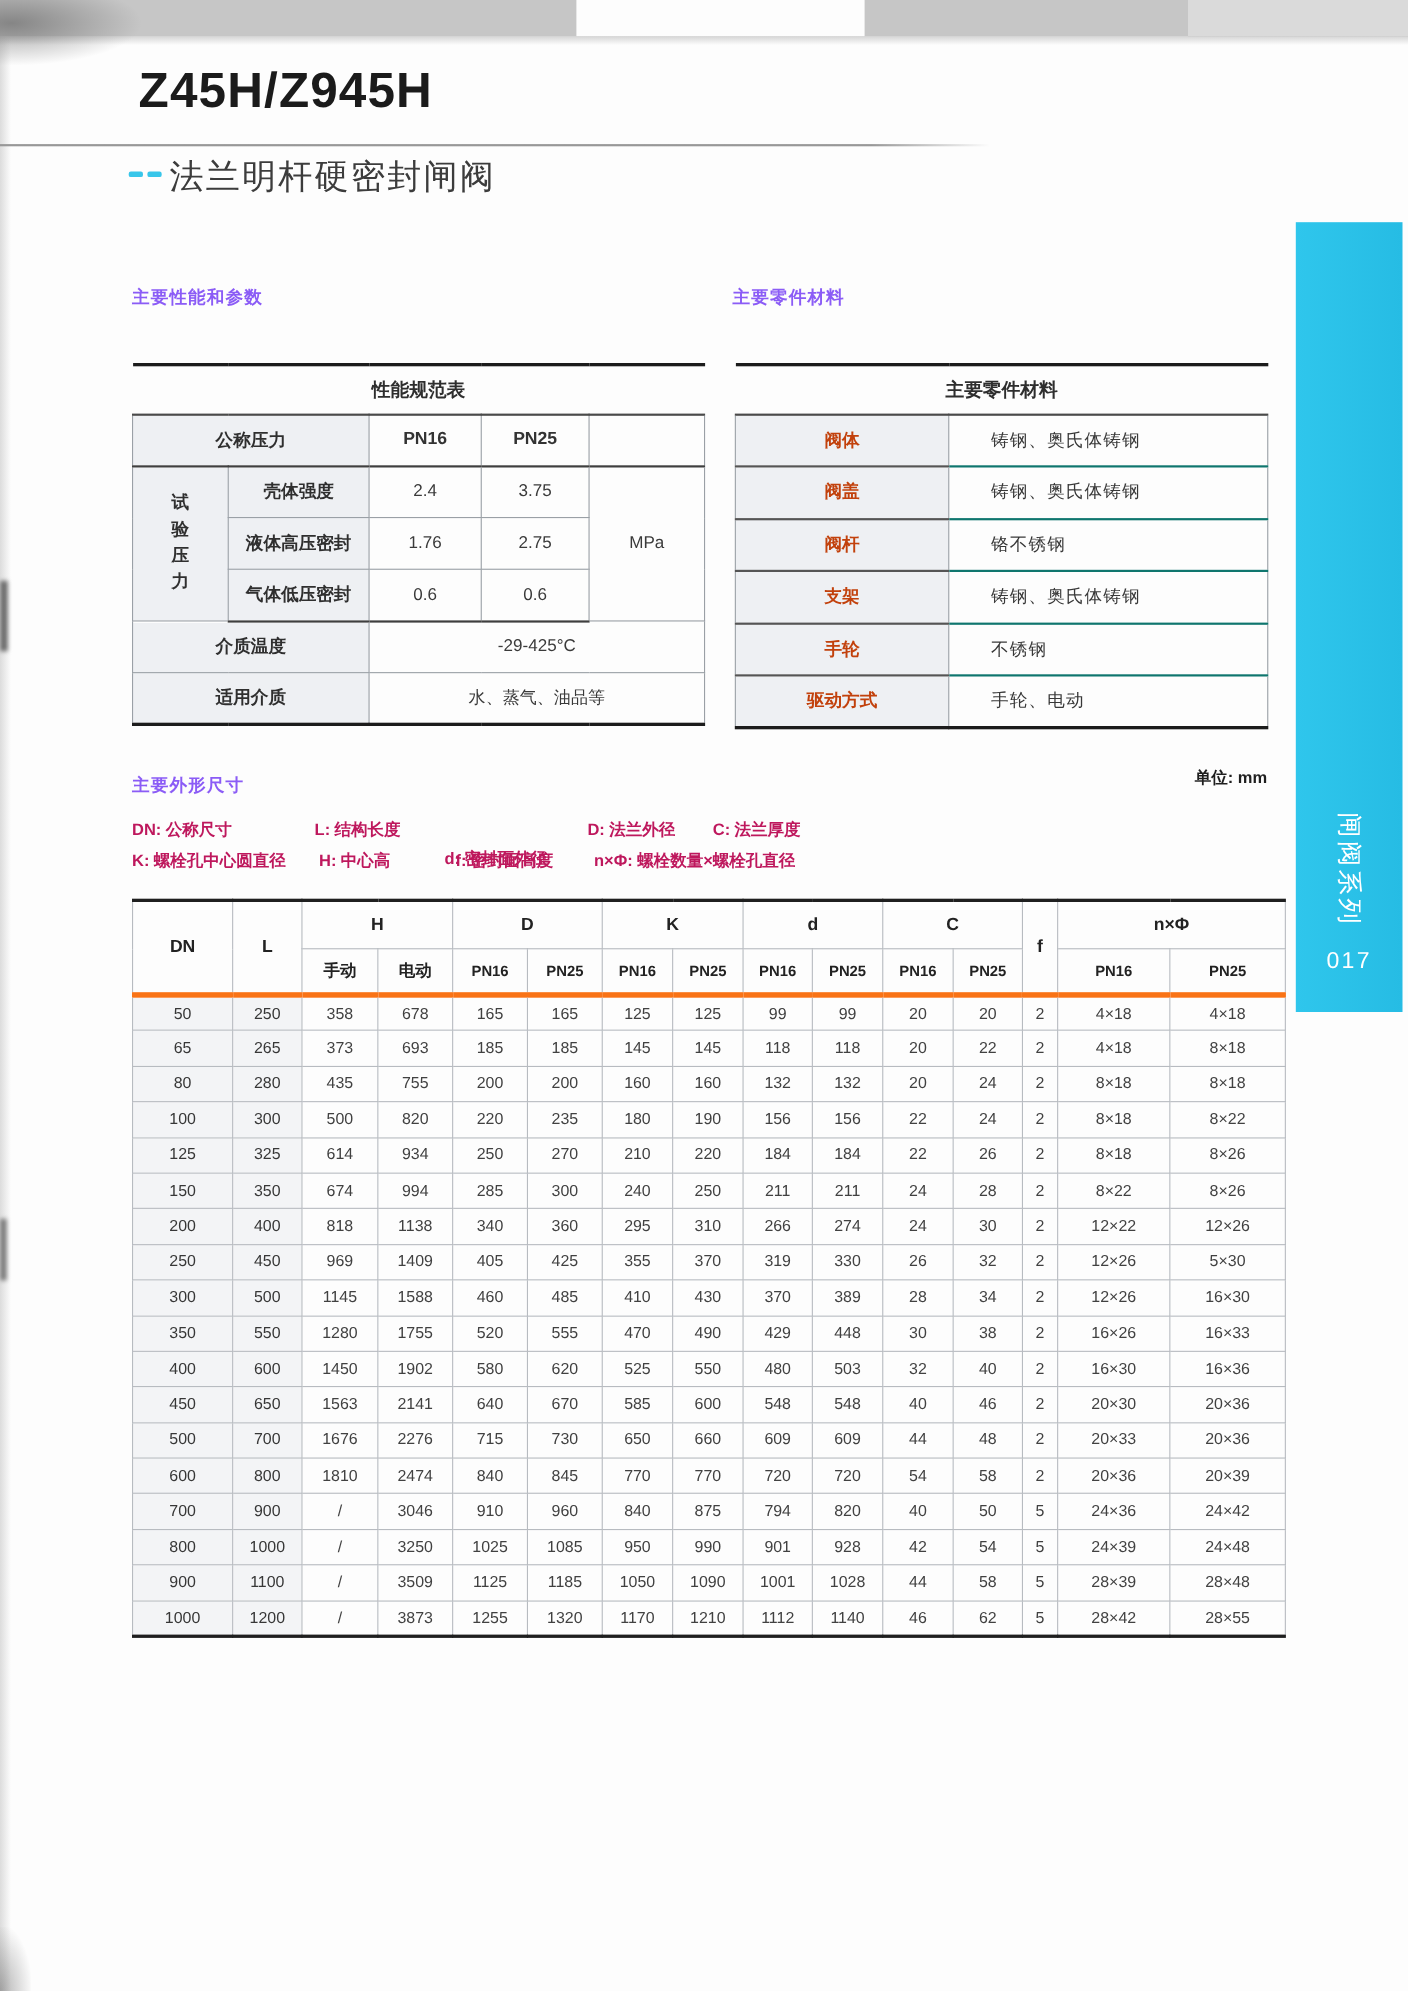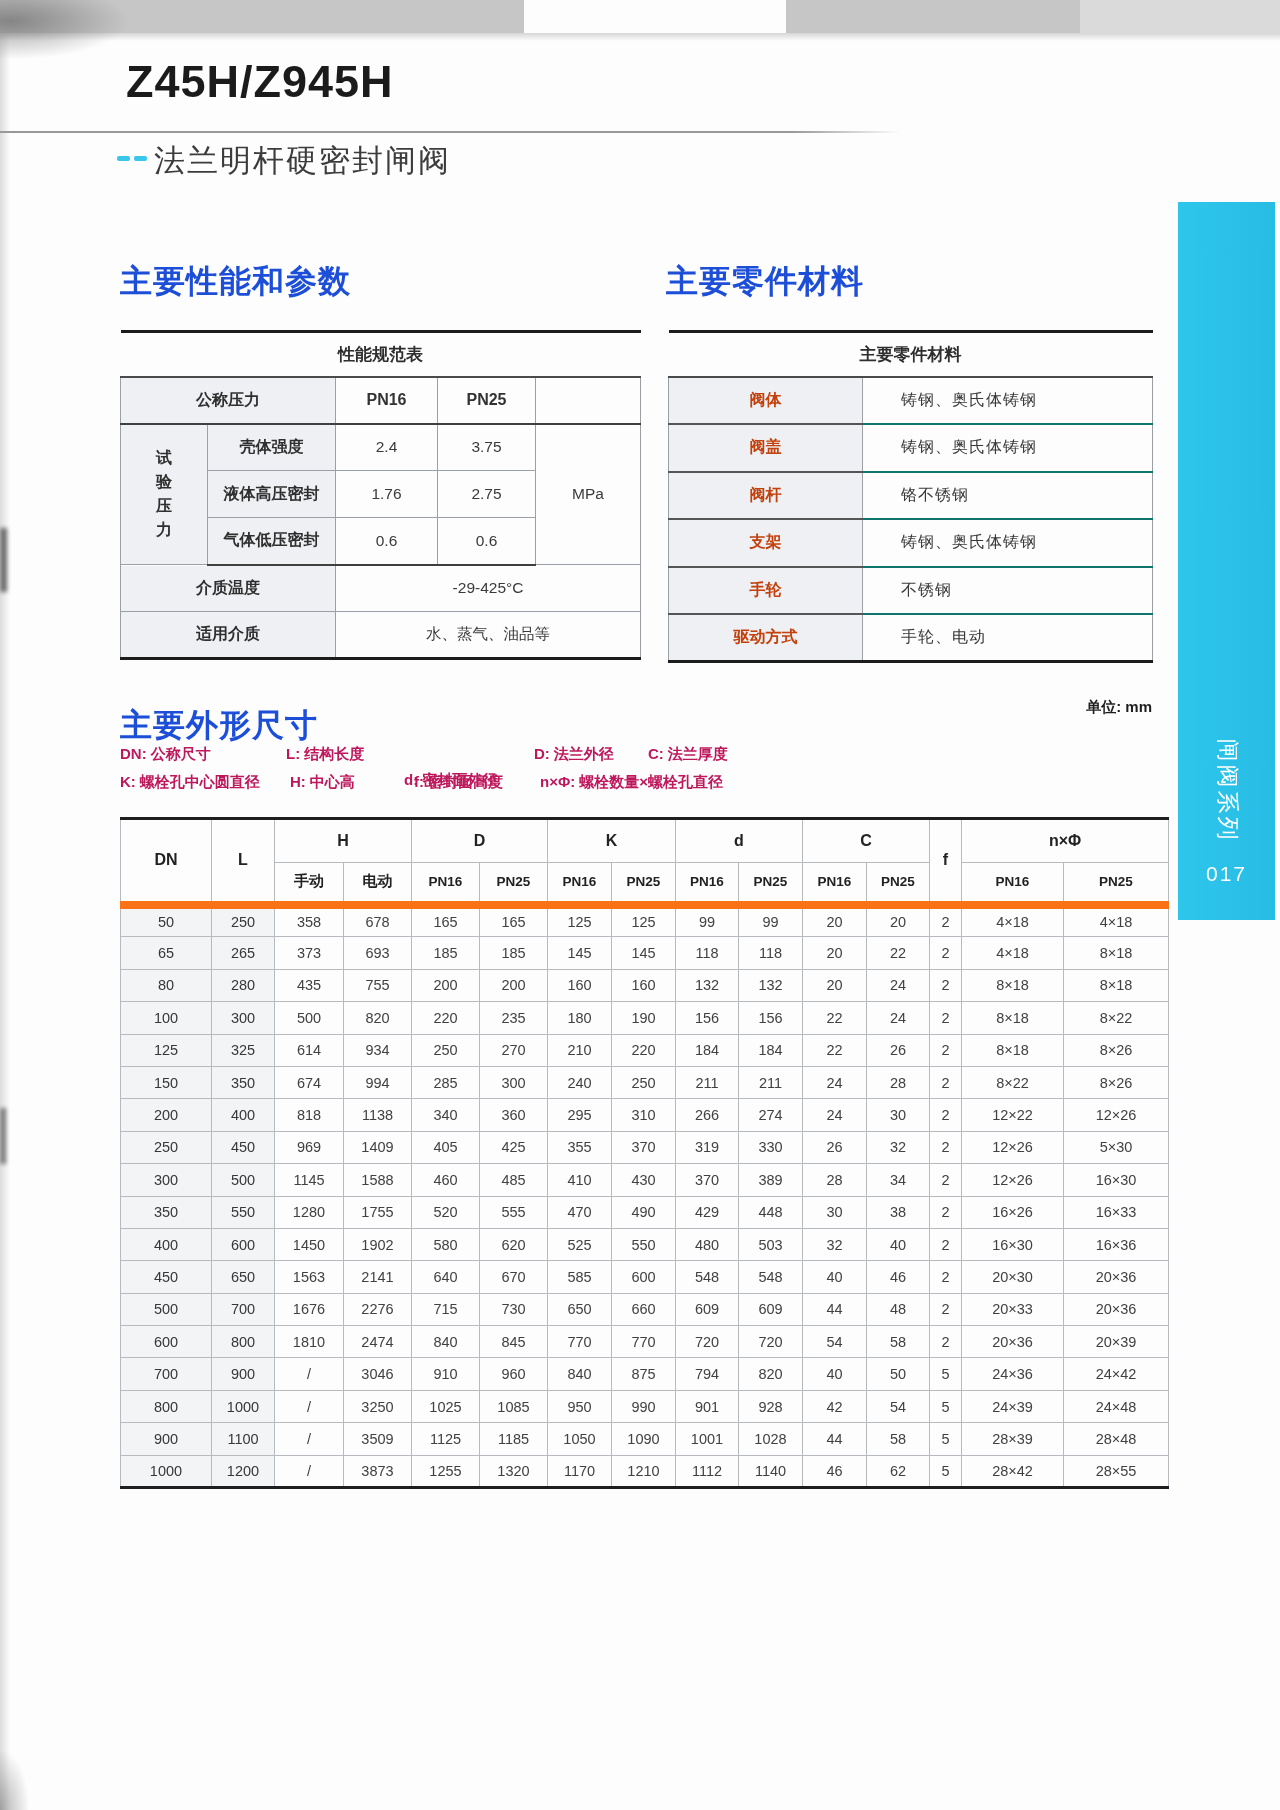--- a/index.html
+++ b/index.html
@@ -23,21 +23,21 @@
   
   .model-title{position:absolute;left:126px;top:56px;font-size:45px;font-weight:700;
       letter-spacing:1px;color:#1b1b1b;}
   .title-rule{position:absolute;left:0;top:131px;width:900px;height:2px;
       background:linear-gradient(90deg,#989898 88%,rgba(152,152,152,0));}
   .subtitle-row{position:absolute;left:117px;top:140px;display:flex;align-items:flex-start;}
   .dashes{display:flex;gap:4px;margin-top:16px;margin-right:7px;}
   .dash{width:13px;height:5px;border-radius:2px;background:#38c6ea;}
   .subtitle{font-size:31px;font-weight:500;color:#3c3c3c;letter-spacing:2px;}
   
-  .sec-heading{position:absolute;font-size:32px;font-weight:700;color:#1d4ed8;letter-spacing:1px;}
+  .sec-heading{position:absolute;font-size:16px;font-weight:700;color:#8b5cf6;letter-spacing:1px;}
   .h-perf{left:120px;top:260px;}
   .h-mat{left:666px;top:260px;}
   .h-dim{left:120px;top:704px;}
   .unit-note{position:absolute;left:902px;top:698px;width:250px;text-align:right;
       font-size:15px;font-weight:700;color:#1f1f1f;}
   
   table{border-collapse:collapse;table-layout:fixed;}
   td,th{overflow:hidden;}
   .spec{position:absolute;left:120px;top:330px;width:520px;
       border-top:3px solid #1c1c1c;border-bottom:3px solid #1c1c1c;font-size:16px;}
@@ -81,21 +81,21 @@
   .lr2 .lg-item:nth-child(3){width:126px;}
   
   .dim{position:absolute;left:120px;top:817px;width:1048px;
       border-top:3px solid #1f1f1f;border-bottom:3px solid #1f1f1f;}
   .dim th,.dim td{border:1px solid #b7bbc0;text-align:center;vertical-align:middle;}
   .dim thead tr:nth-child(1){height:44px;}
   .dim thead tr:nth-child(2){height:42px;}
   .dim thead th{font-weight:700;color:#222;font-size:16px;background:#fdfdfd;}
   .dim thead tr:nth-child(2) th{font-size:13.5px;}
   .dim thead tr:nth-child(2) th.cn{font-size:15px;}
-  .dim thead tr:nth-child(2) th,.dim thead th[rowspan]{border-bottom:8px solid #f97316;}
+  .dim thead tr:nth-child(2) th,.dim thead th[rowspan]{border-bottom:5px solid #f97316;}
   .dim tbody tr{height:32.4px;}
   .dim tbody td{font-size:14.5px;font-weight:400;color:#414141;}
   .dim td.c-dn,.dim td.c-l{background:#f3f4f6;color:#373737;}
   
   .side-tab{position:absolute;left:1178px;top:202px;width:97px;height:718px;
       background:linear-gradient(90deg,#2fc6ec,#26bce4);}
   .tab-text{position:absolute;top:508px;left:0;width:100%;height:160px;
       display:flex;align-items:center;justify-content:center;}
   .tab-text span{transform:rotate(90deg);white-space:nowrap;color:#fff;font-size:23px;
       letter-spacing:3px;font-weight:500;}

